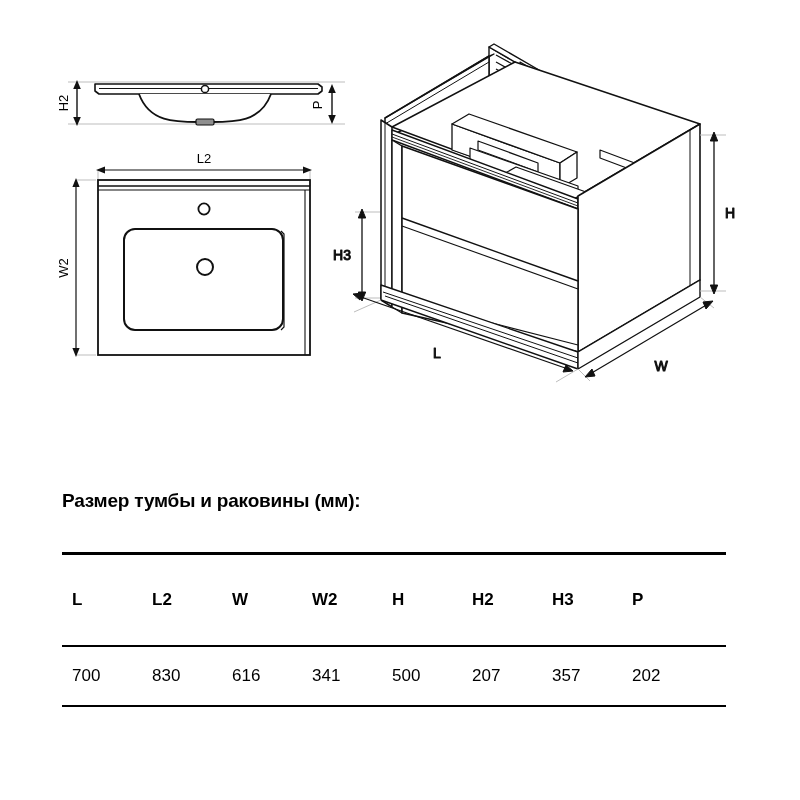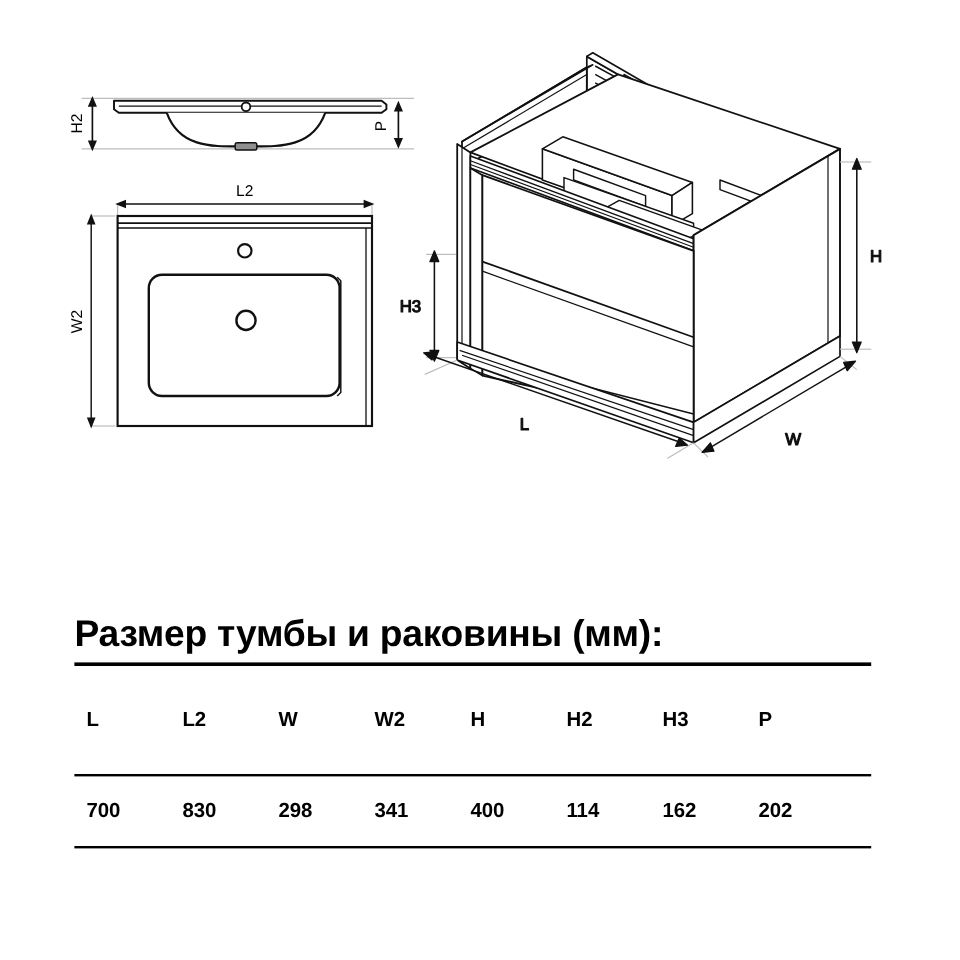--- a/index.html
+++ b/index.html
@@ -21,22 +21,22 @@
     top: 0;
     width: 800px;
     height: 470px;
   }
   #drawings svg {
     display: block;
   }
   .spec-title {
     position: absolute;
     left: 62px;
-    top: 510px;
-    font-size: 31px;
+    top: 490px;
+    font-size: 19px;
     font-weight: bold;
     letter-spacing: -0.2px;
     white-space: nowrap;
   }
   .spec-table {
     position: absolute;
     left: 62px;
     top: 552px;
     width: 664px;
   }
@@ -66,21 +66,21 @@
     width: 80px;
     flex: 0 0 80px;
     font-size: 17px;
     padding-left: 10px;
     box-sizing: border-box;
   }
   .cell-head {
     font-weight: bold;
   }
   .cell-value {
-    font-weight: bold;
+    font-weight: normal;
   }
   .dim-label {
     font-family: "Liberation Sans", sans-serif;
     font-size: 13px;
     fill: #000;
   }
   .dim-label-big {
     font-family: "Liberation Sans", sans-serif;
     font-size: 14px;
     fill: #000;
@@ -289,21 +289,21 @@
     <div class="cell cell-head">W2</div>
     <div class="cell cell-head">H</div>
     <div class="cell cell-head">H2</div>
     <div class="cell cell-head">H3</div>
     <div class="cell cell-head">P</div>
   </div>
   <div class="rule-thin"></div>
   <div class="row row-values">
     <div class="cell cell-value">700</div>
     <div class="cell cell-value">830</div>
-    <div class="cell cell-value">298</div>
+    <div class="cell cell-value">616</div>
     <div class="cell cell-value">341</div>
-    <div class="cell cell-value">400</div>
-    <div class="cell cell-value">114</div>
-    <div class="cell cell-value">162</div>
+    <div class="cell cell-value">500</div>
+    <div class="cell cell-value">207</div>
+    <div class="cell cell-value">357</div>
     <div class="cell cell-value">202</div>
   </div>
   <div class="rule-thin"></div>
 </div>
 
 </body></html>

